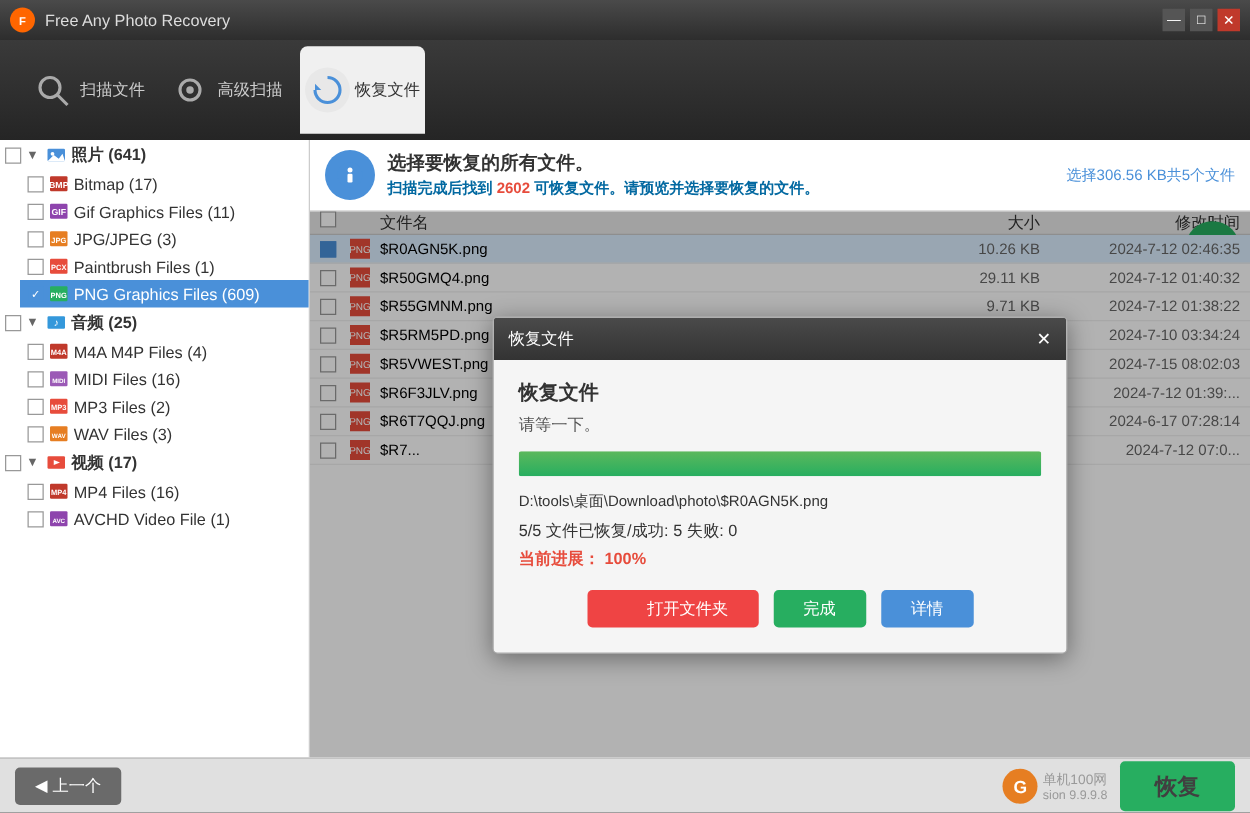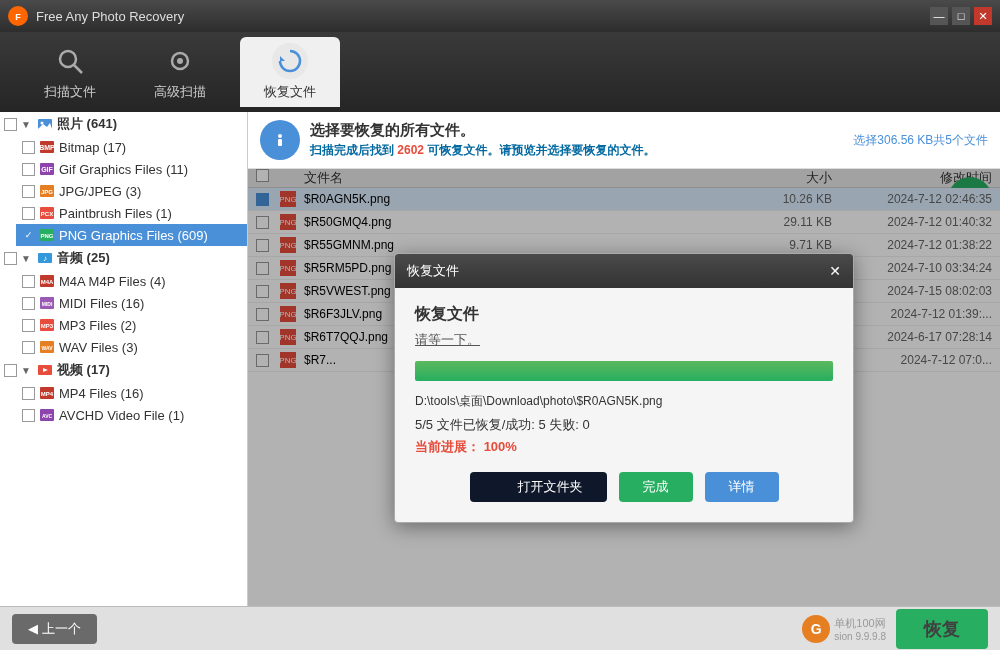--- a/index.html
+++ b/index.html
@@ -67,21 +67,21 @@
       background: linear-gradient(to bottom, #3a3a3a, #252525);
       height: 80px;
       display: flex;
       align-items: center;
       padding: 0 20px;
       gap: 10px;
       flex-shrink: 0;
     }
     .tab-btn {
       display: flex;
-      flex-direction: column;
+      flex-direction: row;
       align-items: center;
       justify-content: center;
       width: 100px;
       height: 70px;
       border-radius: 6px 6px 0 0;
       cursor: pointer;
       color: #ccc;
       font-size: 13px;
       gap: 4px;
     }
@@ -335,21 +335,20 @@
     .modal-title {
       font-size: 16px;
       font-weight: bold;
       color: #333;
       margin-bottom: 6px;
     }
     .modal-subtitle {
       font-size: 13px;
       color: #555;
       margin-bottom: 12px;
-      text-decoration: underline;
     }
     .progress-bar-outer {
       background: #ddd;
       height: 20px;
       border-radius: 2px;
       overflow: hidden;
       margin-bottom: 12px;
     }
     .progress-bar-inner {
       background: linear-gradient(to bottom, #5cb85c, #27ae60);
@@ -380,21 +379,21 @@
       padding-bottom: 4px;
     }
     .modal-btn {
       padding: 6px 24px;
       border: none;
       border-radius: 4px;
       cursor: pointer;
       font-size: 13px;
       color: white;
     }
-    .modal-btn.open { background: #0f172a; padding-left: 48px; }
+    .modal-btn.open { background: #ef4444; padding-left: 48px; }
     .modal-btn.done { background: #27ae60; }
     .modal-btn.detail { background: #4a90d9; }
     .relative-container {
       position: relative;
       flex: 1;
       display: flex;
       flex-direction: column;
       overflow: hidden;
     }
   </style>

